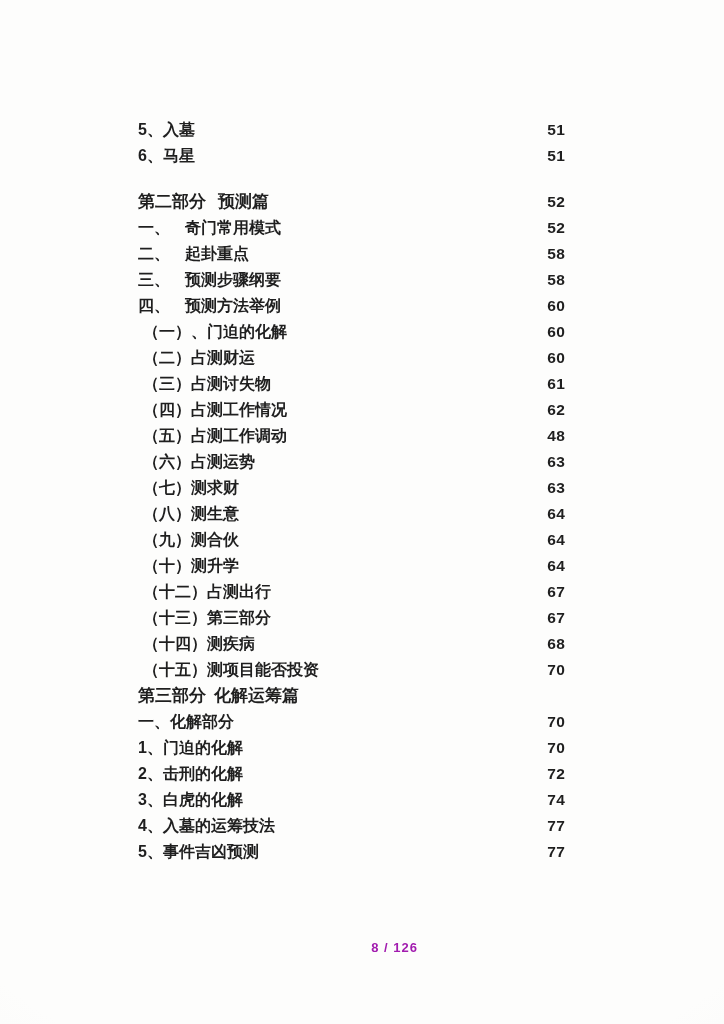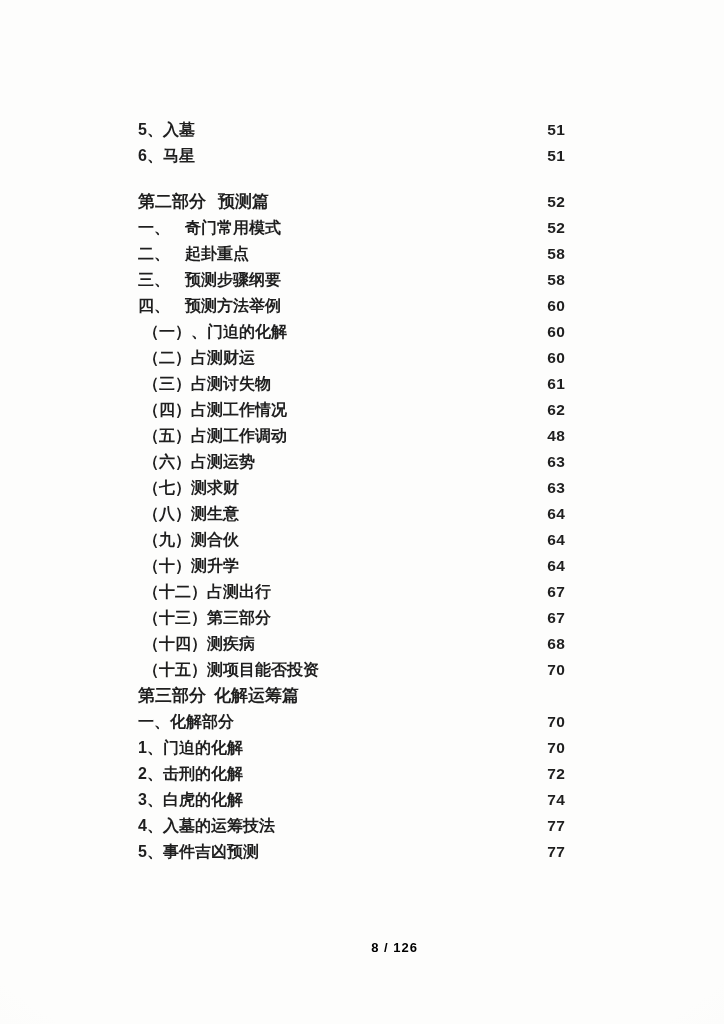--- a/index.html
+++ b/index.html
@@ -63,21 +63,21 @@
     font-size: 15.5px;
     letter-spacing: 0.2px;
   }
   .footer {
     position: absolute;
     top: 925px;
     left: 390px;
     transform: translateX(-50%);
     font-size: 13px;
     font-weight: 700;
-    color: #000000;
+    color: #a21caf;
     letter-spacing: 1px;
     white-space: pre;
   }
 </style>
 </head>
 <body>
 
 <div class="scan-shade"></div>
 
 <div class="toc" id="toc">

